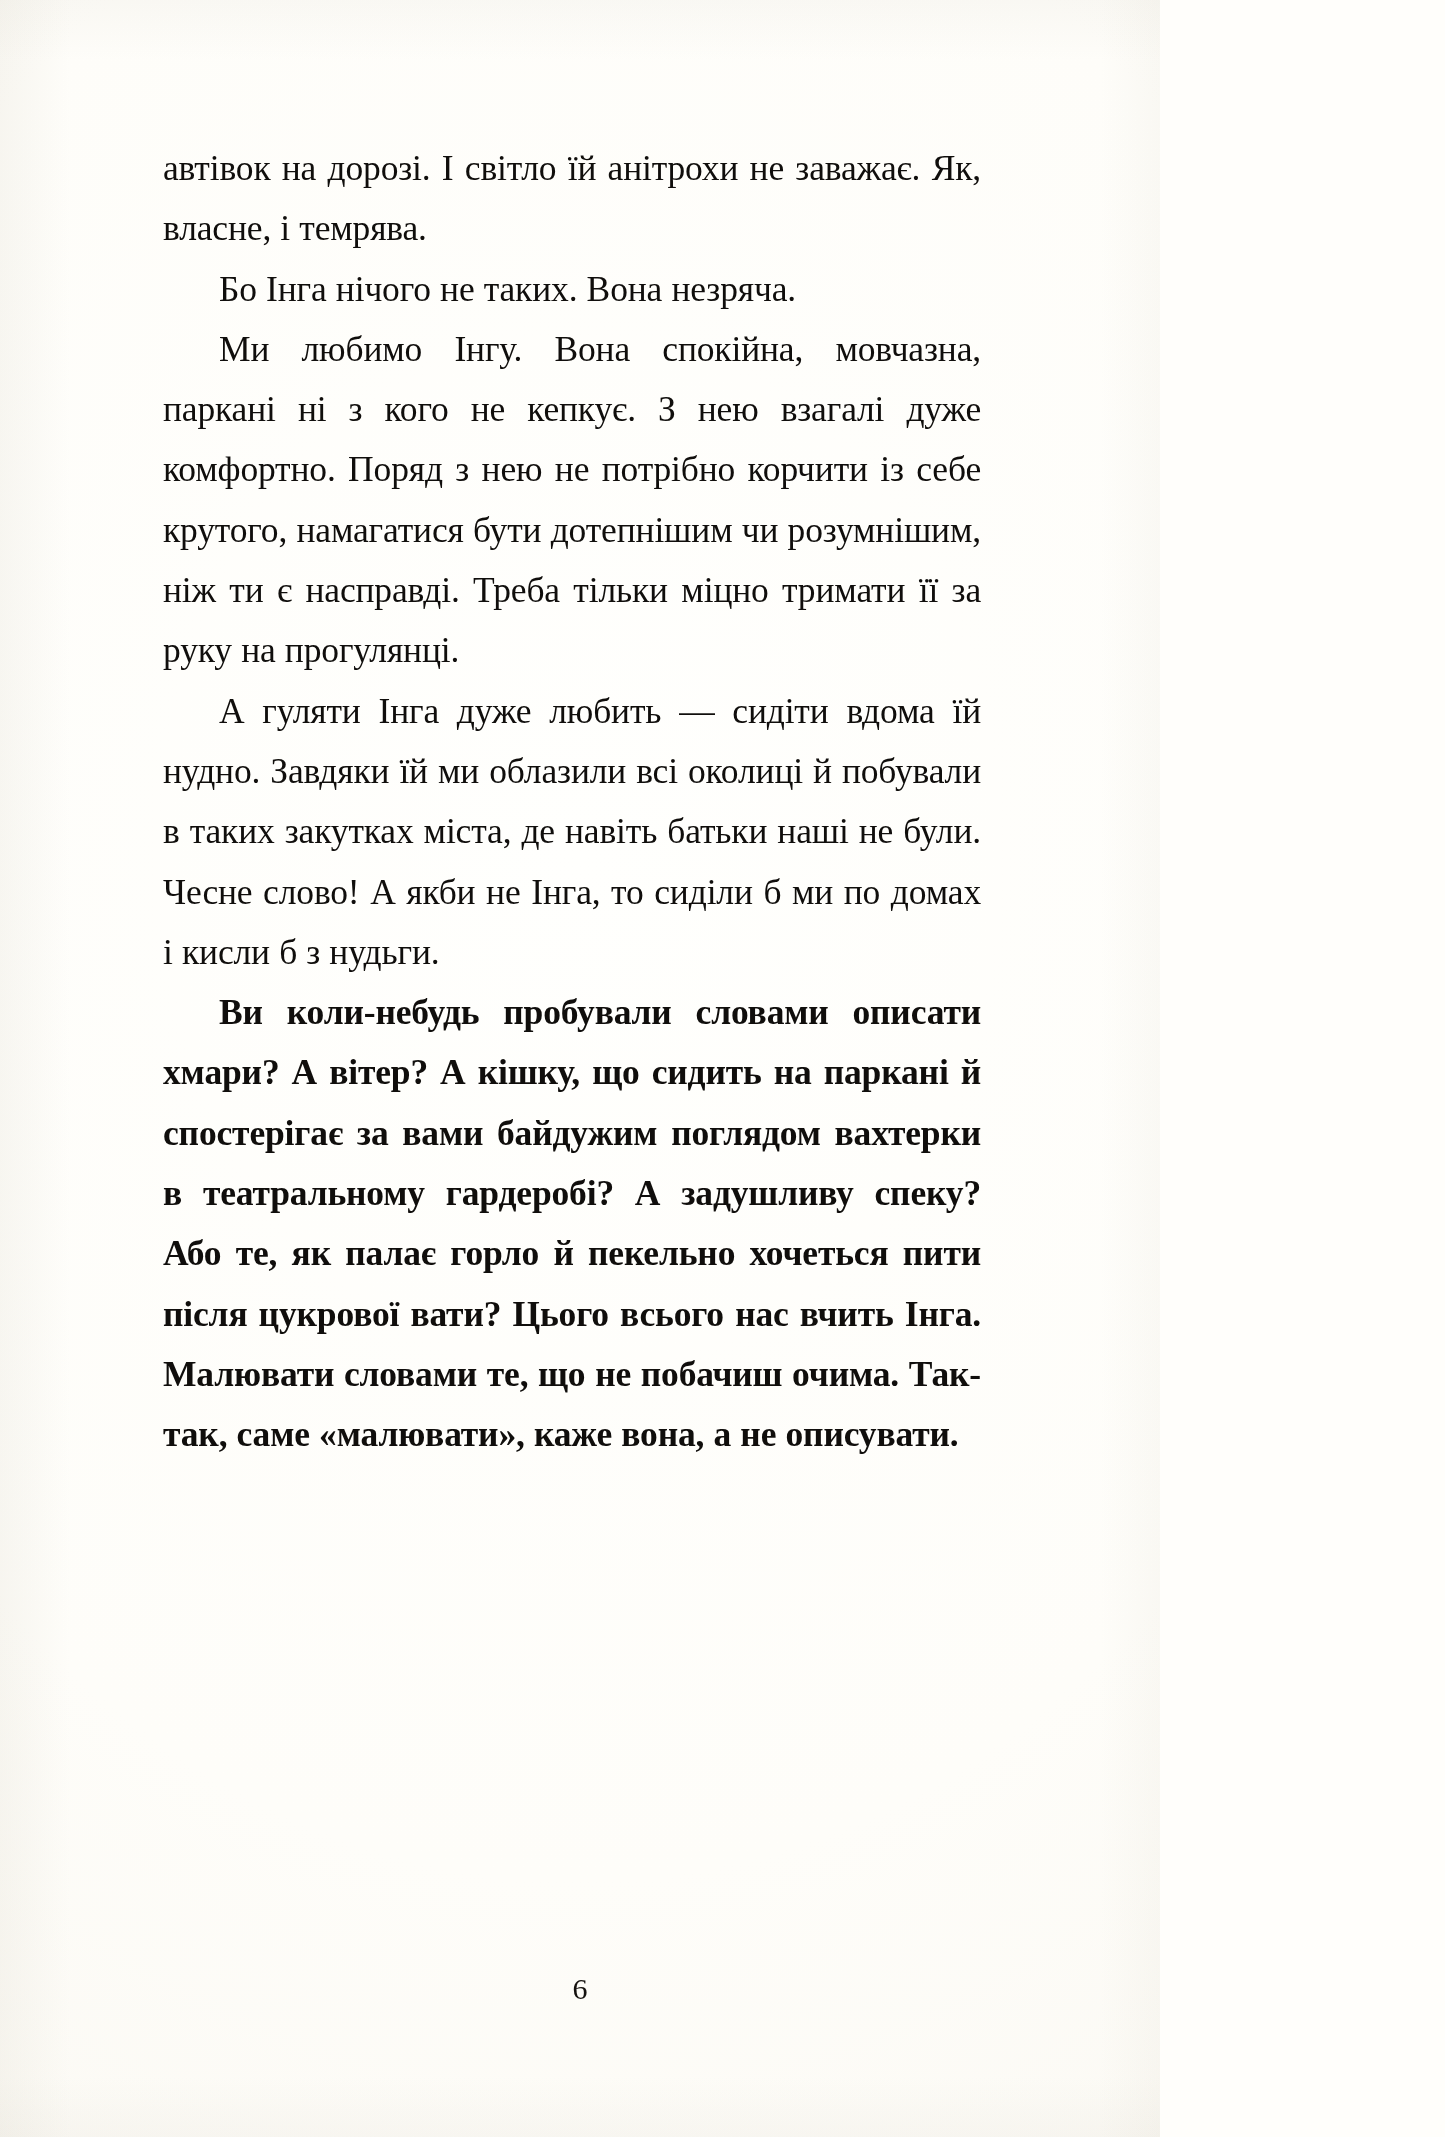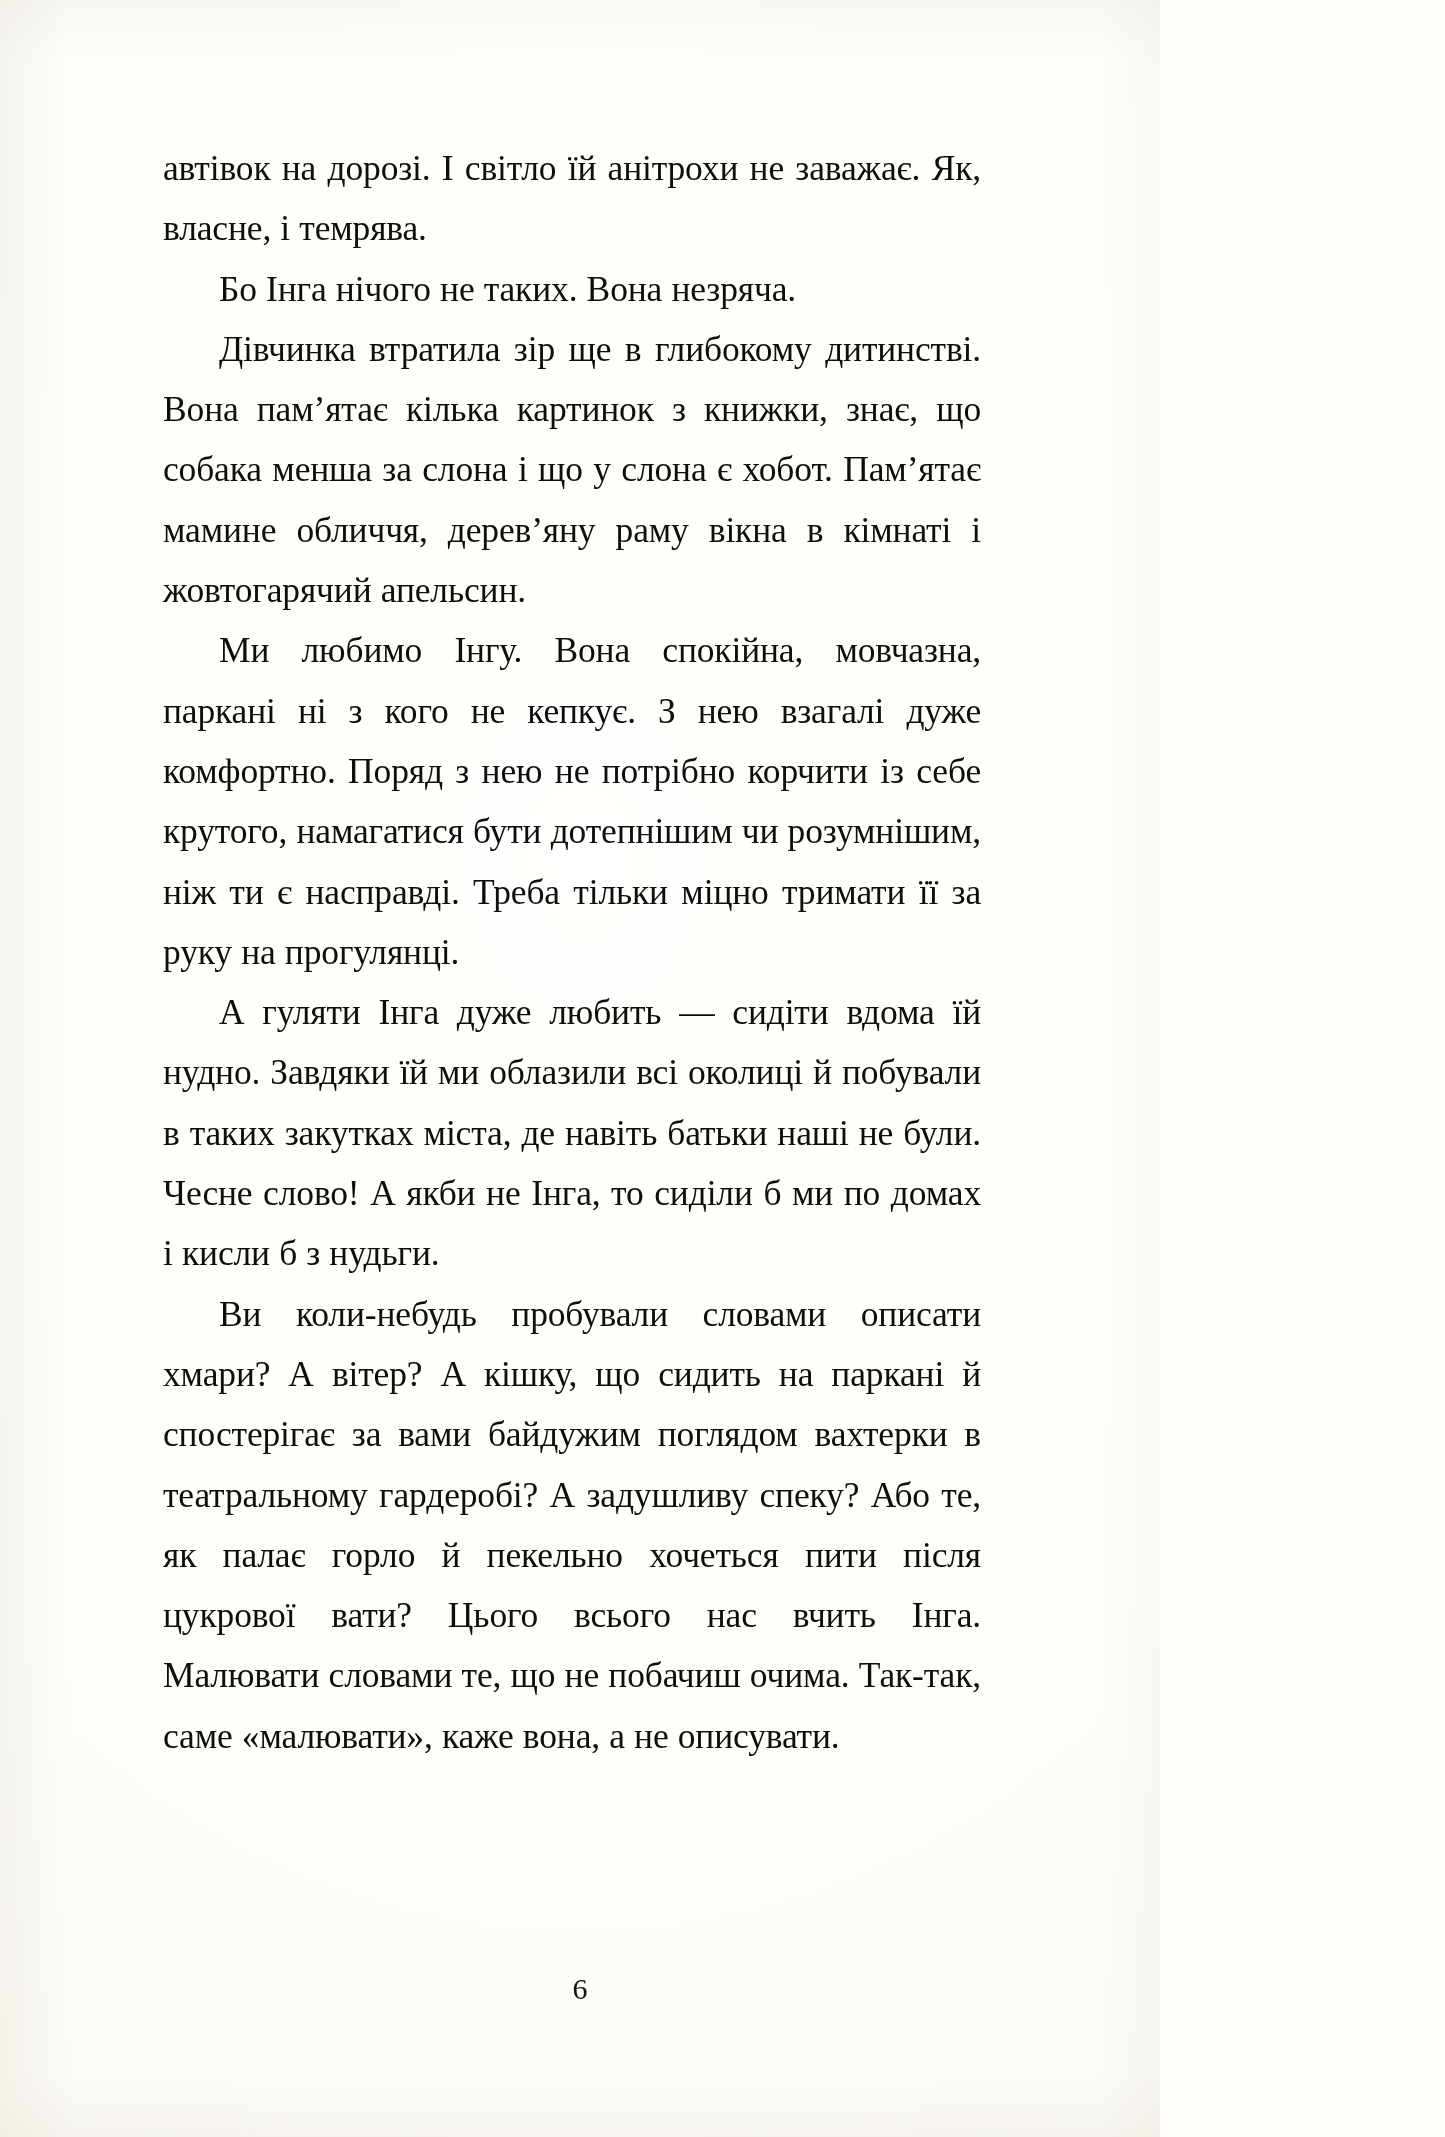--- a/index.html
+++ b/index.html
@@ -56,20 +56,21 @@
     -webkit-font-smoothing: antialiased;
   }
 
   .para.indent {
     text-indent: 56px;
   }
 
   
   .para:last-child {
     margin-bottom: 0;
+    font-weight: bold;
   }
 
   #page-number {
     position: absolute;
     left: 0;
     right: 0;
     top: 1972px;
     text-align: center;
     font-size: 30px;
     color: #15120f;
@@ -77,21 +78,20 @@
   }
 </style>
 </head>
 <body>
 
 <div id="page">
 
   <div class="text-block">
     <p class="para">автівок на дорозі. І світло їй анітрохи не заважає. Як, власне, і темрява.</p>
     <p class="para indent">Бо Інга нічого не таких. Вона незряча.</p>
-    <p class="para indent">Дівчинка втратила зір ще в глибокому дитинстві. Вона пам’ятає кілька картинок з книжки, знає, що собака менша за слона і що у слона є хобот. Пам’ятає мамине обличчя, дерев’яну раму вікна в кімнаті і жовтогарячий апельсин.</p>
     <p class="para indent">Ми любимо Інгу. Вона спокійна, мовчазна, паркані ні з кого не кепкує. З нею взагалі дуже комфортно. Поряд з нею не потрібно корчити із себе крутого, намагатися бути дотепнішим чи розумнішим, ніж ти є насправді. Треба тільки міцно тримати її за руку на прогулянці.</p>
     <p class="para indent">А гуляти Інга дуже любить — сидіти вдома їй нудно. Завдяки їй ми облазили всі околиці й побували в таких закутках міста, де навіть батьки наші не були. Чесне слово! А якби не Інга, то сиділи б ми по домах і кисли б з нудьги.</p>
     <p class="para indent">Ви коли-небудь пробували словами описати хмари? А вітер? А кішку, що сидить на паркані й спостерігає за вами байдужим поглядом вахтерки в театральному гардеробі? А задушливу спеку? Або те, як палає горло й пекельно хочеться пити після цукрової вати? Цього всього нас вчить Інга. Малювати словами те, що не побачиш очима. Так-так, саме «малювати», каже вона, а не описувати.</p>
   </div>
 
   <div id="page-number">6</div>
 
 </div>
 
 </body></html>

